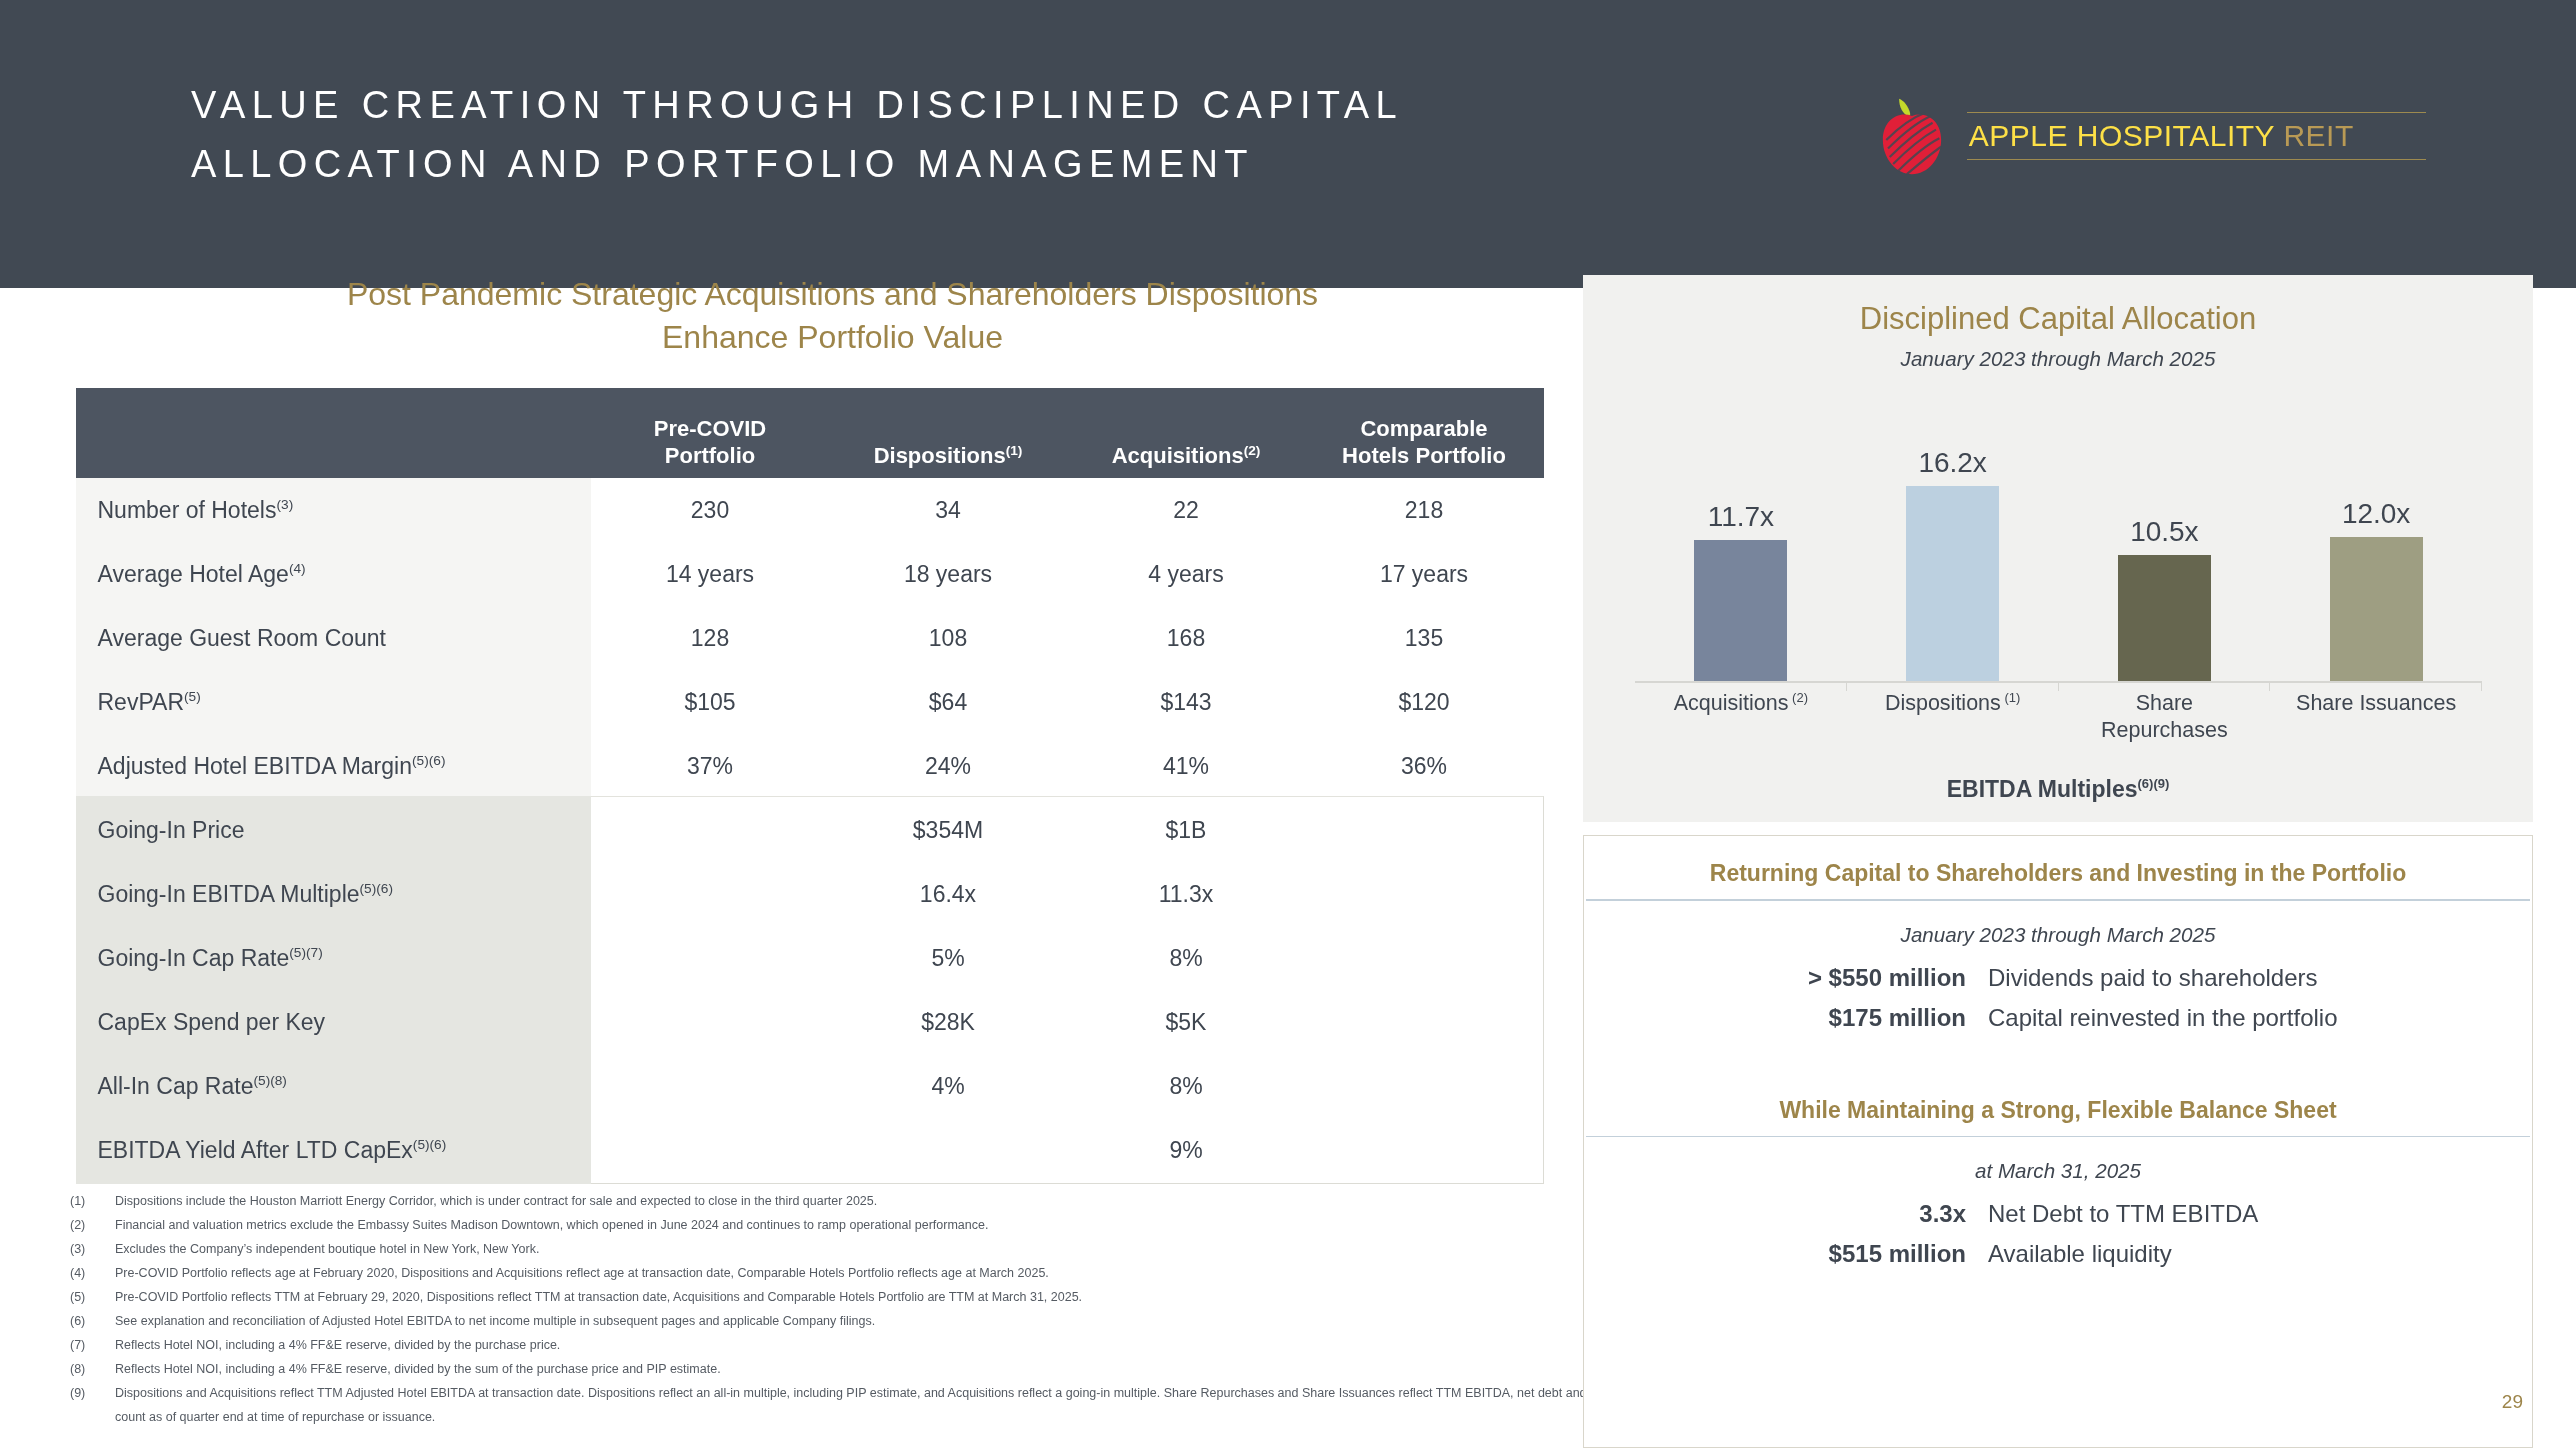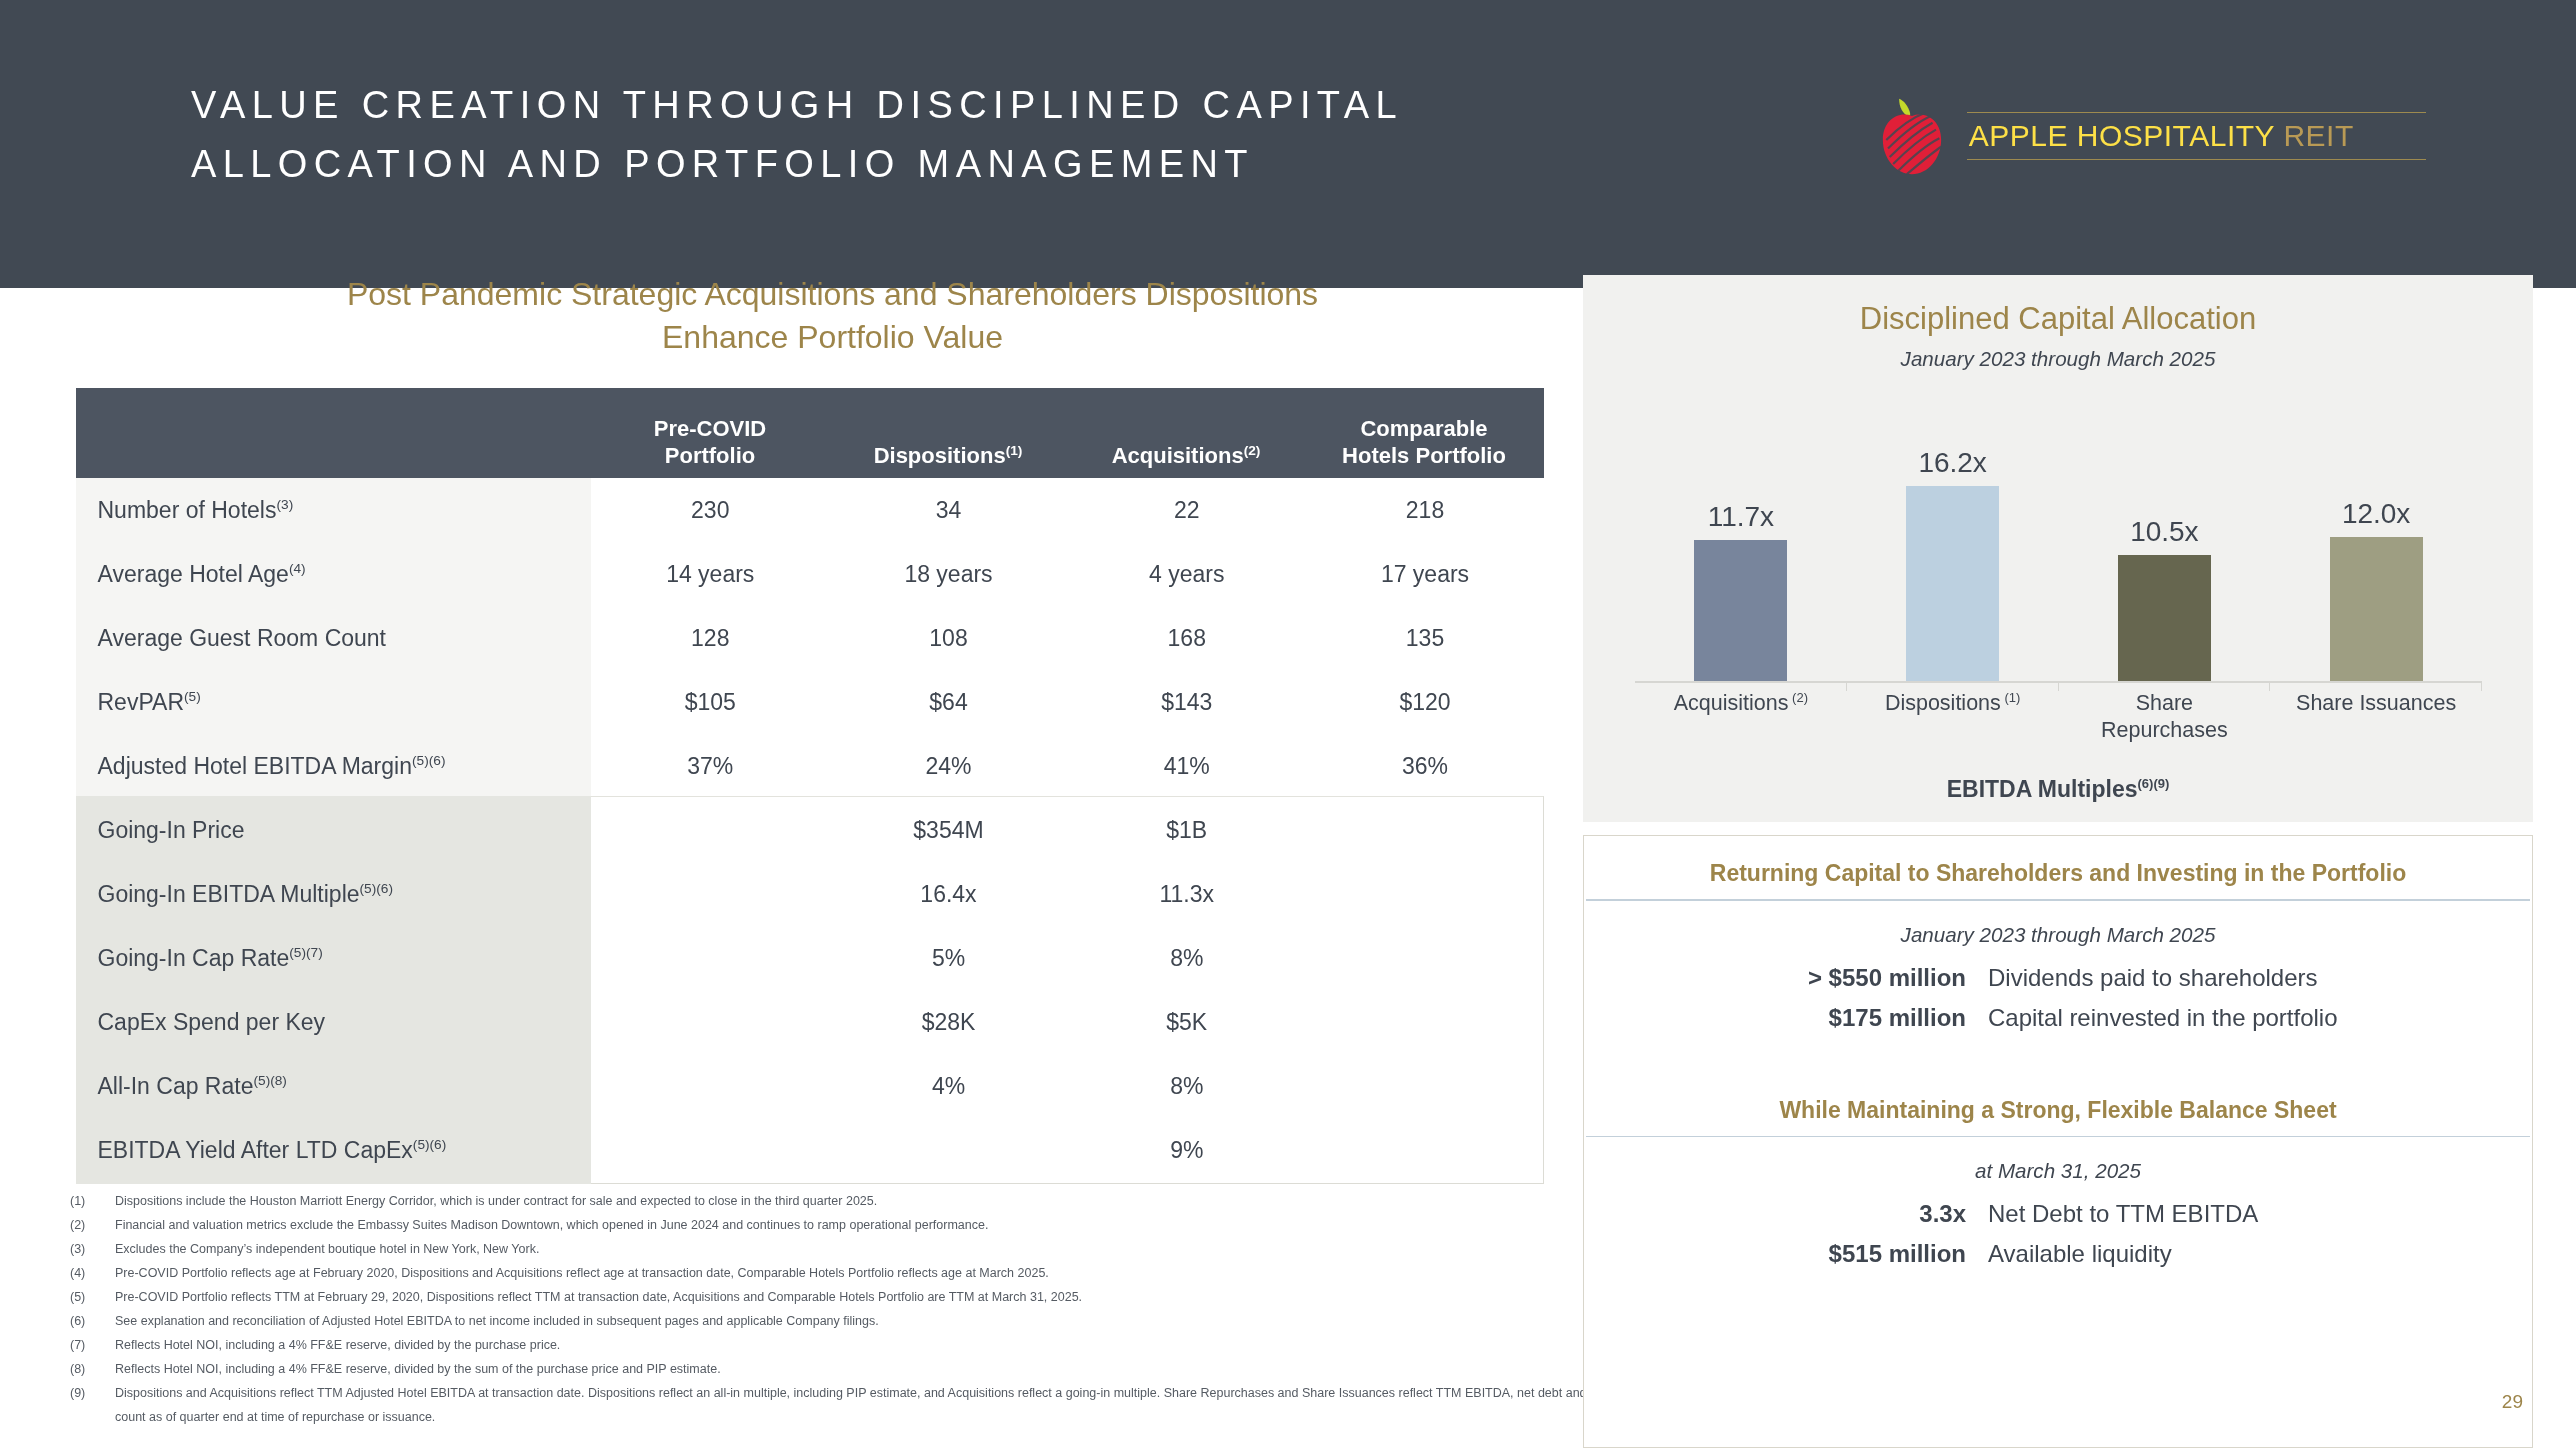--- a/index.html
+++ b/index.html
@@ -64,21 +64,21 @@
     display:flex; height:90px; align-items:flex-end;
     padding-bottom:8.6px;
   }
   .th { font-size:22px; font-weight:700; text-align:center; line-height:1.22; padding:0 3.4px; }
   .th-l1 { display:block; }
   .col-label { width:515px; }
   .col-v { width:238px; }
   .sup { font-size:13.7px; vertical-align:super; line-height:0; }
 
   .tbody { position:relative; }
-  .trow { display:flex; align-items:center; height:64px; position:relative; z-index:2;justify-content:space-between; }
+  .trow { display:flex; align-items:center; height:64px; position:relative; z-index:2; }
   .td-label {
     width:515px; font-size:23px; color:#3f4650; padding-left:21.5px;
   }
   .td-v {
     width:238px; text-align:center; font-size:23px; color:#3f4650;
   }
   .shade-top {
     position:absolute; left:0; top:0; width:515px; height:318px;
     background:#f5f5f3; z-index:1;
   }
@@ -313,21 +313,21 @@
     <div class="fn">
       <div class="fn-num">(4)</div>
       <div class="fn-txt">Pre-COVID Portfolio reflects age at February 2020, Dispositions and Acquisitions reflect age at transaction date, Comparable Hotels Portfolio reflects age at March 2025.</div>
     </div>
     <div class="fn">
       <div class="fn-num">(5)</div>
       <div class="fn-txt">Pre-COVID Portfolio reflects TTM at February 29, 2020, Dispositions reflect TTM at transaction date, Acquisitions and Comparable Hotels Portfolio are TTM at March 31, 2025.</div>
     </div>
     <div class="fn">
       <div class="fn-num">(6)</div>
-      <div class="fn-txt">See explanation and reconciliation of Adjusted Hotel EBITDA to net income included in subsequent pages and applicable Company filings.</div>
+      <div class="fn-txt">See explanation and reconciliation of Adjusted Hotel EBITDA to net income multiple in subsequent pages and applicable Company filings.</div>
     </div>
     <div class="fn">
       <div class="fn-num">(7)</div>
       <div class="fn-txt">Reflects Hotel NOI, including a 4% FF&amp;E reserve, divided by the purchase price.</div>
     </div>
     <div class="fn">
       <div class="fn-num">(8)</div>
       <div class="fn-txt">Reflects Hotel NOI, including a 4% FF&amp;E reserve, divided by the sum of the purchase price and PIP estimate.</div>
     </div>
     <div class="fn">

